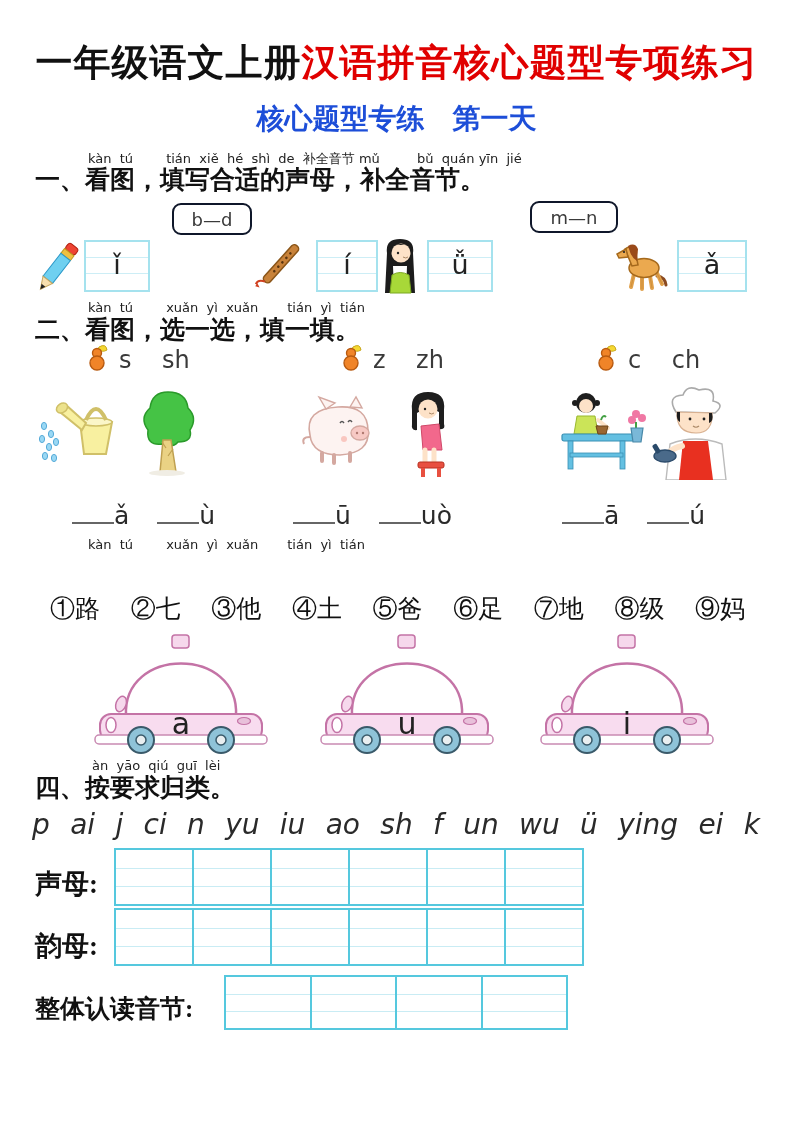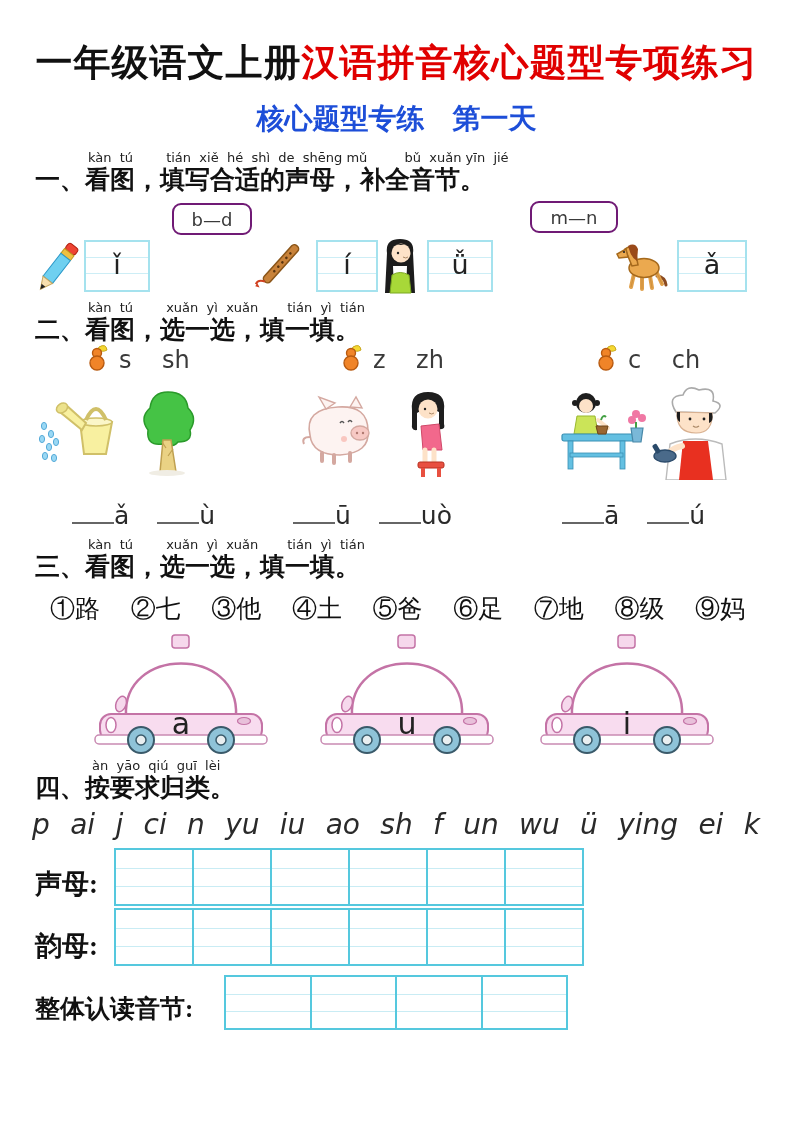--- a/index.html
+++ b/index.html
@@ -9,21 +9,21 @@
 
   
   .main-title{top:38px;left:0;width:100%;text-align:center;font-weight:bold;font-size:37px;
               letter-spacing:1px;white-space:nowrap;}
   .main-title .red{color:#e00000;}
   .sub-title{top:100px;left:0;width:100%;text-align:center;font-weight:bold;font-size:28px;color:#1d4ed8;}
   .pinyin-line{font-family:"DejaVu Sans",sans-serif;font-size:13px;color:#222;white-space:pre;}
   .sec-head{font-weight:bold;font-size:25px;white-space:nowrap;}
 
   
-  .hint-box{border:2px solid #701a75;border-radius:9px;background:#fff;display:flex;
+  .hint-box{border:2px solid #0f172a;border-radius:9px;background:#fff;display:flex;
             align-items:center;justify-content:center;
             font-family:"DejaVu Sans",sans-serif;font-size:18px;color:#3a3a3a;}
 
   
   .slot{background:#fff;border:2px solid #a5e2ee;}
   .slot::before,.slot::after{content:"";position:absolute;left:0;right:0;height:1px;background:#cdeef6;}
   .slot::before{top:31%;}
   .slot::after{top:64%;}
   .slot .letter{position:absolute;inset:0;display:flex;align-items:center;justify-content:center;
                 font-family:"DejaVu Sans",sans-serif;font-size:27px;color:#222;z-index:1;padding-bottom:3px;}
@@ -59,21 +59,21 @@
 </head>
 <body>
 
 <div class="page">
 
   <div class="abs main-title">
     <span>一年级语文上册</span><span class="red">汉语拼音核心题型专项练习</span>
   </div>
   <div class="abs sub-title">核心题型专练　第一天</div>
 
-  <div class="abs pinyin-line" style="left:88px;top:150px;">kàn  tú        tián  xiě  hé  shì  de  shēng mǔ         bǔ  xuǎn yīn  jié</div>
+  <div class="abs pinyin-line" style="left:88px;top:150px;">kàn  tú        tián  xiě  hé  shì  de  补全音节 mǔ         bǔ  quán yīn  jié</div>
   <div class="abs sec-head" style="left:35px;top:163px;">一、看图，填写合适的声母，补全音节。</div>
 
   <div class="abs hint-box" style="left:172px;top:203px;width:76px;height:28px;">b—d</div>
   <div class="abs hint-box" style="left:530px;top:201px;width:84px;height:28px;">m—n</div>
 
   <svg class="abs" style="left:32px;top:239px;" width="50" height="58" viewBox="0 0 50 58">
     <g transform="rotate(38 25 29)">
       <rect x="19" y="1" width="12" height="8" rx="3" fill="#ee4433" stroke="#b02010"></rect>
       <rect x="19" y="9" width="12" height="6" fill="#f0c040" stroke="#c09820"></rect>
       <rect x="19" y="15" width="12" height="29" fill="#6fd0f0" stroke="#2a98c8"></rect>
@@ -252,21 +252,20 @@
   </div>
   <div class="abs bgroup" style="left:562px;top:496px;">
     <span class="bline"></span>
       <span>ā</span>
     <span class="bgap"></span>
     <span class="bline"></span>
       <span>ú</span>
   </div>
 
   <div class="abs pinyin-line" style="left:88px;top:537px;">kàn  tú        xuǎn  yì  xuǎn       tián  yì  tián</div>
-  <div class="abs sec-head" style="left:35px;top:550px;">三、看图，选一选，填一填。</div>
 
   <div class="abs spread words" style="left:50px;top:592px;width:695px;">
       <span>①路</span>
       <span>②七</span>
       <span>③他</span>
       <span>④土</span>
       <span>⑤爸</span>
       <span>⑥足</span>
       <span>⑦地</span>
       <span>⑧级</span>

